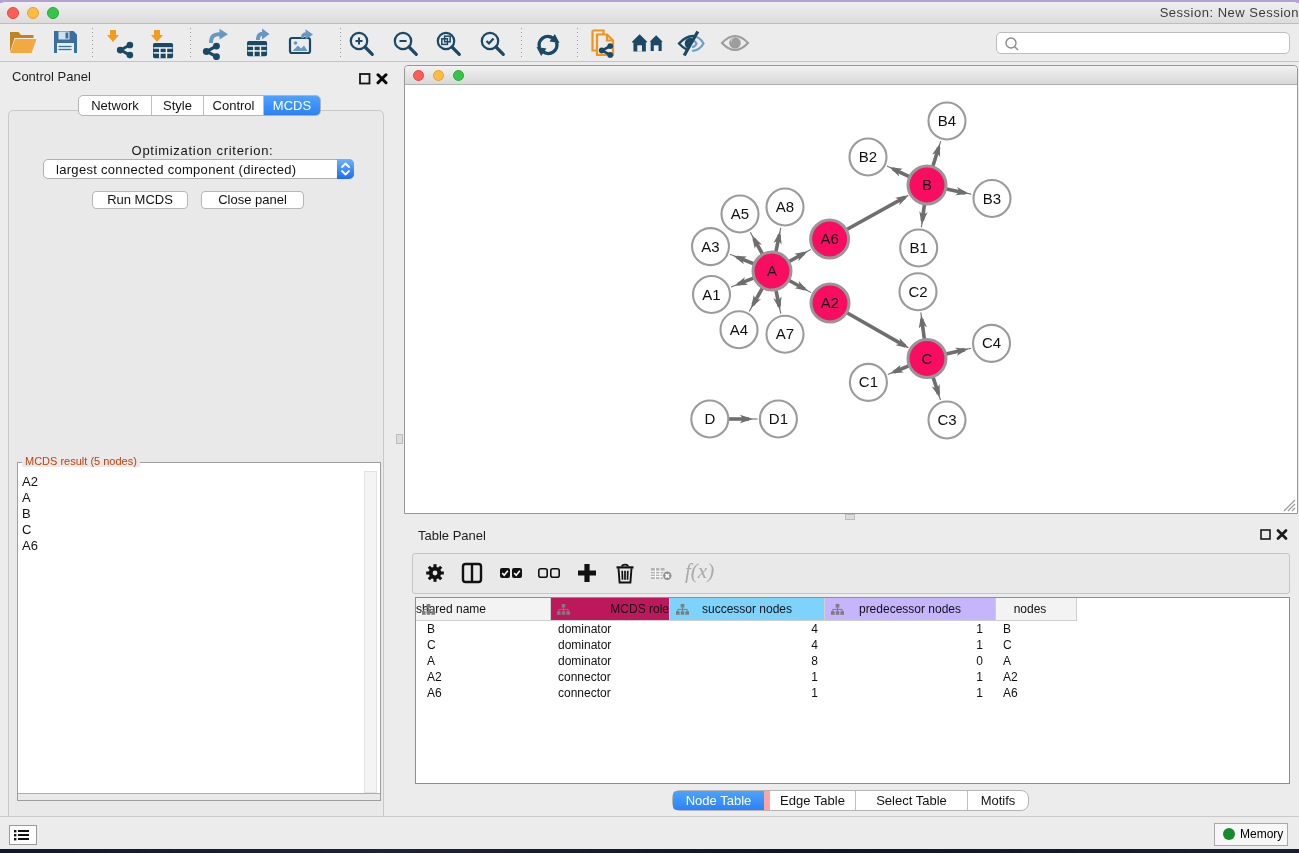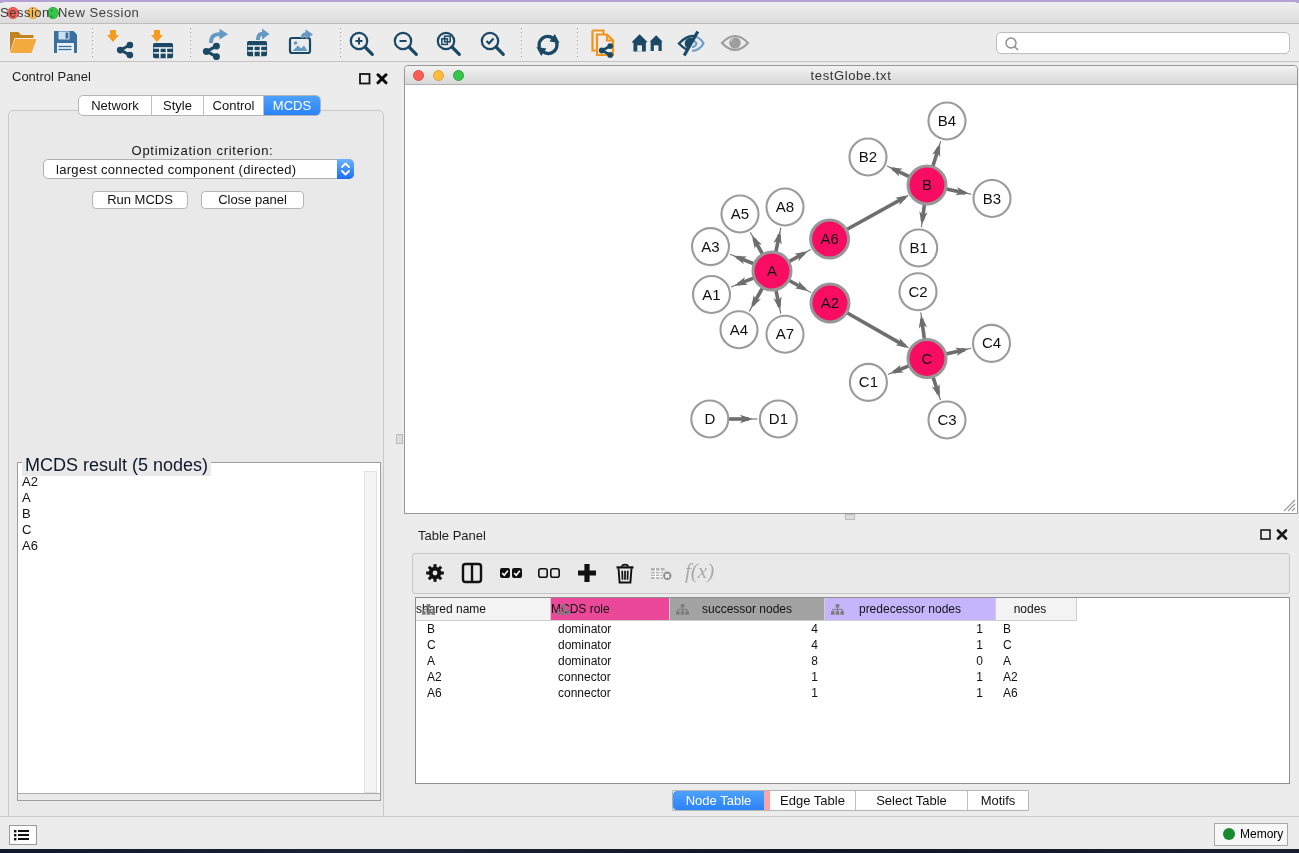--- a/index.html
+++ b/index.html
@@ -7,21 +7,21 @@
 .tl{border-radius:50%;width:12px;height:12px;position:absolute}
 </style></head>
 <body>
 
 <div class="abs" style="left:0;top:0;width:1299px;height:3px;background:#b3a1d3"></div>
 
 <div class="abs" style="left:0;top:2px;width:1299px;height:22px;background:linear-gradient(#efefef,#dcdcdc);border-radius:5px 5px 0 0;border-bottom:1px solid #bdbdbd">
   <div class="tl" style="left:7px;top:4.5px;background:#fc5e57;border:0.5px solid #e14942"></div>
   <div class="tl" style="left:27px;top:4.5px;background:#fdbc40;border:0.5px solid #e0a333"></div>
   <div class="tl" style="left:47px;top:4.5px;background:#35c649;border:0.5px solid #2aa73c"></div>
-  <div class="abs" style="left:0;right:0;top:3px;text-align:left;font-size:13px;letter-spacing:0.5px;color:#3c3c3c">Session: New Session</div>
+  <div class="abs" style="left:0;right:0;top:3px;text-align:right;font-size:13px;letter-spacing:0.5px;color:#3c3c3c">Session: New Session</div>
 </div>
 
 <div id="toolbar" class="abs" style="left:0;top:24px;width:1299px;height:38px;background:#ececec;border-bottom:1px solid #c4c4c4">
     <div style="position: absolute; left: 6px; top: 4px; width: 32px; height: 32px;"><svg width="32" height="32" viewBox="0 0 32 32">
         <g>
           <path d="M 4 4 H 12.5 L 15 7 H 27.5 V 10 H 8.5 L 4 24 Z" fill="#c4841d"></path>
           <path d="M 9 11 H 30.5 L 25.5 25 H 4.2 Z" fill="#f3a93e"></path>
         </g>
       </svg></div>
     <div style="position: absolute; left: 49px; top: 4px; width: 32px; height: 32px;"><svg width="32" height="32" viewBox="0 0 32 32">
@@ -211,29 +211,28 @@
     </div>
   </div>
   <div class="abs" style="left:92px;top:129px;width:96px;height:18px;background:#fff;border:1px solid #b6b6b6;border-radius:4px;font-size:13px;text-align:center;line-height:16px;color:#111">Run MCDS</div>
   <div class="abs" style="left:201px;top:129px;width:103px;height:18px;background:#fff;border:1px solid #b6b6b6;border-radius:4px;font-size:13px;text-align:center;line-height:16px;color:#111">Close panel</div>
 
   <div class="abs" style="left:17px;top:400px;width:364px;height:339px;border:1px solid #9e9e9e;background:#e9e9e9">
     <div class="abs" style="left:0px;top:0px;width:362px;height:331px;background:#fff;border-bottom:1px solid #ababab"></div>
     <div class="abs" style="left:346px;top:8px;width:13px;height:322px;background:#f4f4f4;border:1px solid #e2e2e2"></div>
     <div class="abs" style="left:4px;top:11px;font-size:13px;color:#111;line-height:16px">A2<br>A<br>B<br>C<br>A6</div>
   </div>
-  <div class="abs" style="left:22px;top:393px;background:#e9e9e9;padding:0 3px;font-size:18px;color:#0f172a">MCDS result (5 nodes)</div>
+  <div class="abs" style="left:22px;top:393px;background:#e9e9e9;padding:0 3px;font-size:11px;color:#c2410c">MCDS result (5 nodes)</div>
 </div>
 
 <div class="abs" style="left:404px;top:65px;width:894px;height:449px;background:#fff;border:1px solid #979797;border-radius:4px 4px 0 0">
   <div class="abs" style="left:0;top:0;width:892px;height:19px;background:linear-gradient(#f2f2f2,#d8d8d8);border-bottom:1px solid #b1b1b1;border-radius:4px 4px 0 0">
     <div class="tl" style="left:8px;top:4px;background:#fc5e57;border:0.5px solid #e14942;width:11px;height:11px"></div>
     <div class="tl" style="left:28px;top:4px;background:#fdbc40;border:0.5px solid #e0a333;width:11px;height:11px"></div>
     <div class="tl" style="left:48px;top:4px;background:#35c649;border:0.5px solid #2aa73c;width:11px;height:11px"></div>
-    <div class="abs" style="left:0;right:0;top:2px;text-align:center;font-size:13px;letter-spacing:0.6px;color:#333">testGlobe.txt</div>
   </div>
   <svg id="graph" class="abs" style="left:0;top:20px" width="892" height="427" viewBox="0 0 892 427">
       <defs>
         <marker id="arr" viewBox="0 0 14 10" refX="9.5" refY="5" markerWidth="14" markerHeight="10" markerUnits="userSpaceOnUse" orient="auto">
           <path d="M 0.5 0.8 L 13.5 5 L 0.5 9.2 L 3.8 5 Z" fill="#6e6e6e"></path>
         </marker>
       </defs>
       <line x1="333.06625137587486" y1="198.18087756474284" x2="326.07513259274987" y2="200.8964361003368" stroke="#6e6e6e" stroke-width="1.1"></line>
       <line x1="353.0177624337501" y1="190.431117071188" x2="333.06625137587486" y2="198.18087756474284" stroke="#6e6e6e" stroke-width="3.6" marker-end="url(#arr)"></line>
       <line x1="331.9911884377784" y1="171.11032516880965" x2="325.01982305941567" y2="168.34445012438607" stroke="#6e6e6e" stroke-width="1.1"></line>
@@ -402,28 +401,28 @@
 
   <div class="abs" style="left:11px;top:77px;width:875px;height:187px;background:#fff;border:1px solid #8e8e8e">
     <div id="thead" class="abs" style="left:0;top:0;width:661px;height:23px;border-bottom:1px solid #cfcfcf;font-size:12px;color:#111">
         <div style="position:absolute;left:0px;top:0;width:135px;height:22px;background:#f3f3f3;border-right:1px solid #cfcfcf;text-align:left;line-height:22px"><svg width="13" height="11" style="position:absolute;left:6px;top:6px">
             <rect x="4.7" y="0" width="3.6" height="3.6" fill="#7d7d7d"></rect>
             <rect x="0" y="7.2" width="3.6" height="3.6" fill="#7d7d7d"></rect>
             <rect x="4.7" y="7.2" width="3.6" height="3.6" fill="#7d7d7d"></rect>
             <rect x="9.4" y="7.2" width="3.6" height="3.6" fill="#7d7d7d"></rect>
             <path d="M 6.5 3.6 V 7.2 M 1.8 7.2 V 5.4 H 11.2 V 7.2" fill="none" stroke="#7d7d7d" stroke-width="1"></path>
           </svg>shared name</div>
-        <div style="position:absolute;left:135px;top:0;width:119px;height:22px;background:#ec4899;border-right:1px solid #cfcfcf;text-align:left;line-height:22px"><svg width="13" height="11" style="position:absolute;left:6px;top:6px">
+        <div style="position:absolute;left:135px;top:0;width:119px;height:22px;background:#be185d;border-right:1px solid #cfcfcf;text-align:right;line-height:22px"><svg width="13" height="11" style="position:absolute;left:6px;top:6px">
             <rect x="4.7" y="0" width="3.6" height="3.6" fill="#7d7d7d"></rect>
             <rect x="0" y="7.2" width="3.6" height="3.6" fill="#7d7d7d"></rect>
             <rect x="4.7" y="7.2" width="3.6" height="3.6" fill="#7d7d7d"></rect>
             <rect x="9.4" y="7.2" width="3.6" height="3.6" fill="#7d7d7d"></rect>
             <path d="M 6.5 3.6 V 7.2 M 1.8 7.2 V 5.4 H 11.2 V 7.2" fill="none" stroke="#7d7d7d" stroke-width="1"></path>
           </svg>MCDS role</div>
-        <div style="position:absolute;left:254px;top:0;width:155px;height:22px;background:#a3a3a3;border-right:1px solid #cfcfcf;text-align:center;line-height:22px"><svg width="13" height="11" style="position:absolute;left:6px;top:6px">
+        <div style="position:absolute;left:254px;top:0;width:155px;height:22px;background:#7dd3fc;border-right:1px solid #cfcfcf;text-align:center;line-height:22px"><svg width="13" height="11" style="position:absolute;left:6px;top:6px">
             <rect x="4.7" y="0" width="3.6" height="3.6" fill="#7d7d7d"></rect>
             <rect x="0" y="7.2" width="3.6" height="3.6" fill="#7d7d7d"></rect>
             <rect x="4.7" y="7.2" width="3.6" height="3.6" fill="#7d7d7d"></rect>
             <rect x="9.4" y="7.2" width="3.6" height="3.6" fill="#7d7d7d"></rect>
             <path d="M 6.5 3.6 V 7.2 M 1.8 7.2 V 5.4 H 11.2 V 7.2" fill="none" stroke="#7d7d7d" stroke-width="1"></path>
           </svg>successor nodes</div>
         <div style="position:absolute;left:409px;top:0;width:171px;height:22px;background:#c4b5fd;border-right:1px solid #cfcfcf;text-align:center;line-height:22px"><svg width="13" height="11" style="position:absolute;left:6px;top:6px">
             <rect x="4.7" y="0" width="3.6" height="3.6" fill="#7d7d7d"></rect>
             <rect x="0" y="7.2" width="3.6" height="3.6" fill="#7d7d7d"></rect>
             <rect x="4.7" y="7.2" width="3.6" height="3.6" fill="#7d7d7d"></rect>
@@ -464,21 +463,21 @@
         <div style="position:absolute;left:0;top:64px;width:877px;height:16px;line-height:16px">
           <span style="position:absolute;left:11px">A6</span>
           <span style="position:absolute;left:142px">connector</span>
           <span style="position:absolute;left:265px;width:137px;text-align:right">1</span>
           <span style="position:absolute;left:420px;width:147px;text-align:right">1</span>
           <span style="position:absolute;left:587px">A6</span>
         </div>
       </div>
   </div>
 
-  <div class="abs" style="left:268px;top:270px;width:357px;height:21px;background:#fff;border:1px solid #b4b4b4;border-radius:1px;display:flex;font-size:13px;line-height:19px;text-align:center;color:#111">
+  <div class="abs" style="left:268px;top:270px;width:357px;height:21px;background:#fff;border:1px solid #b4b4b4;border-radius:8px;display:flex;font-size:13px;line-height:19px;text-align:center;color:#111">
     <div style="width:91px;background:linear-gradient(#4da2fd,#2b82f6);color:#fff;border-radius:4px 0 0 4px">Node Table</div>
     <div style="width:92px;border-right:1px solid #c0c0c0;border-left:6px solid #fca5a5">Edge Table</div>
     <div style="width:112px;border-right:1px solid #c0c0c0">Select Table</div>
     <div style="width:60px">Motifs</div>
   </div>
 </div>
 
 <div class="abs" style="left:0;top:816px;width:1299px;height:33px;background:#ececec;border-top:1px solid #c9c9c9">
   <div class="abs" style="left:9px;top:8px;width:28px;height:20px;background:#fdfdfd;border:1px solid #9a9a9a">
     <svg width="26" height="18">

